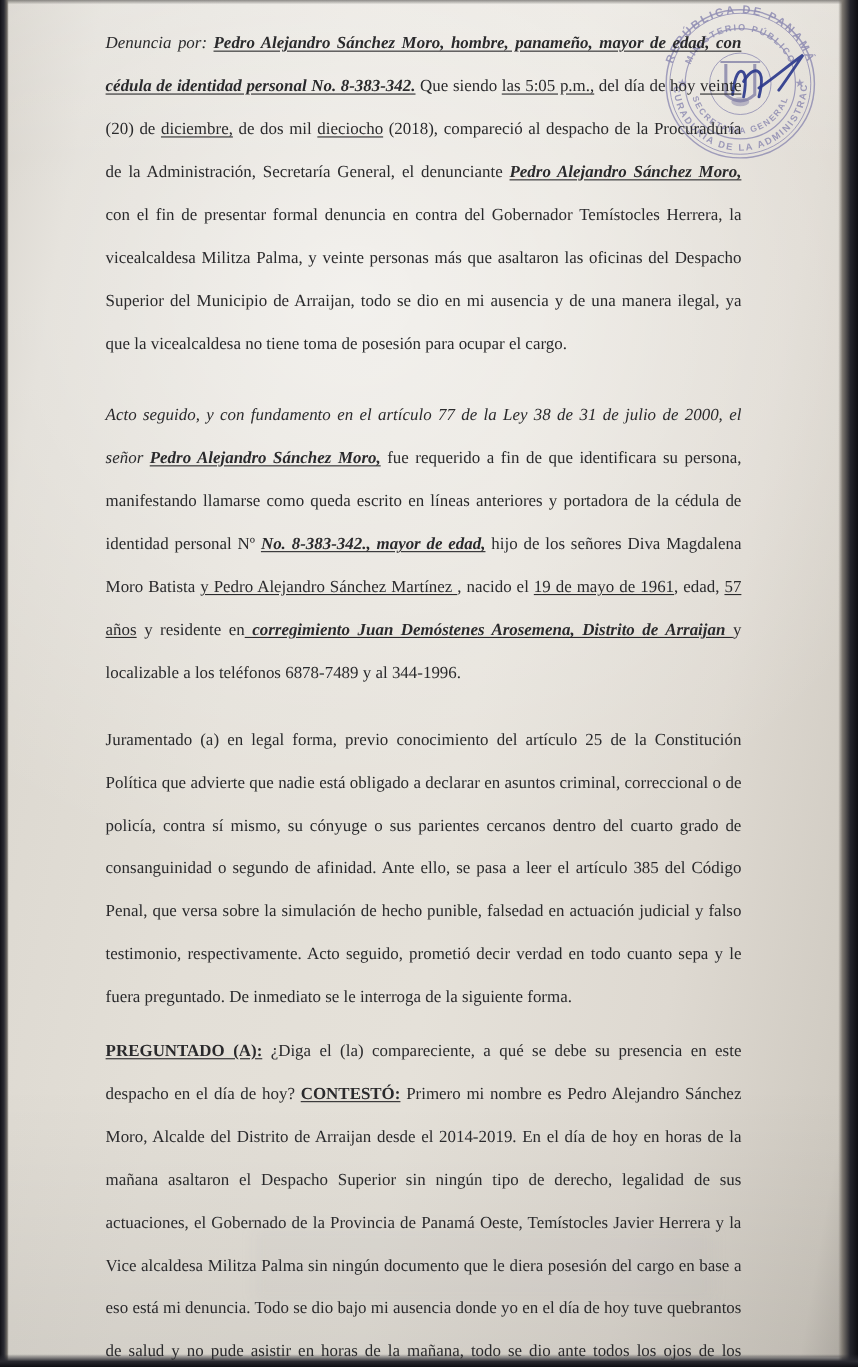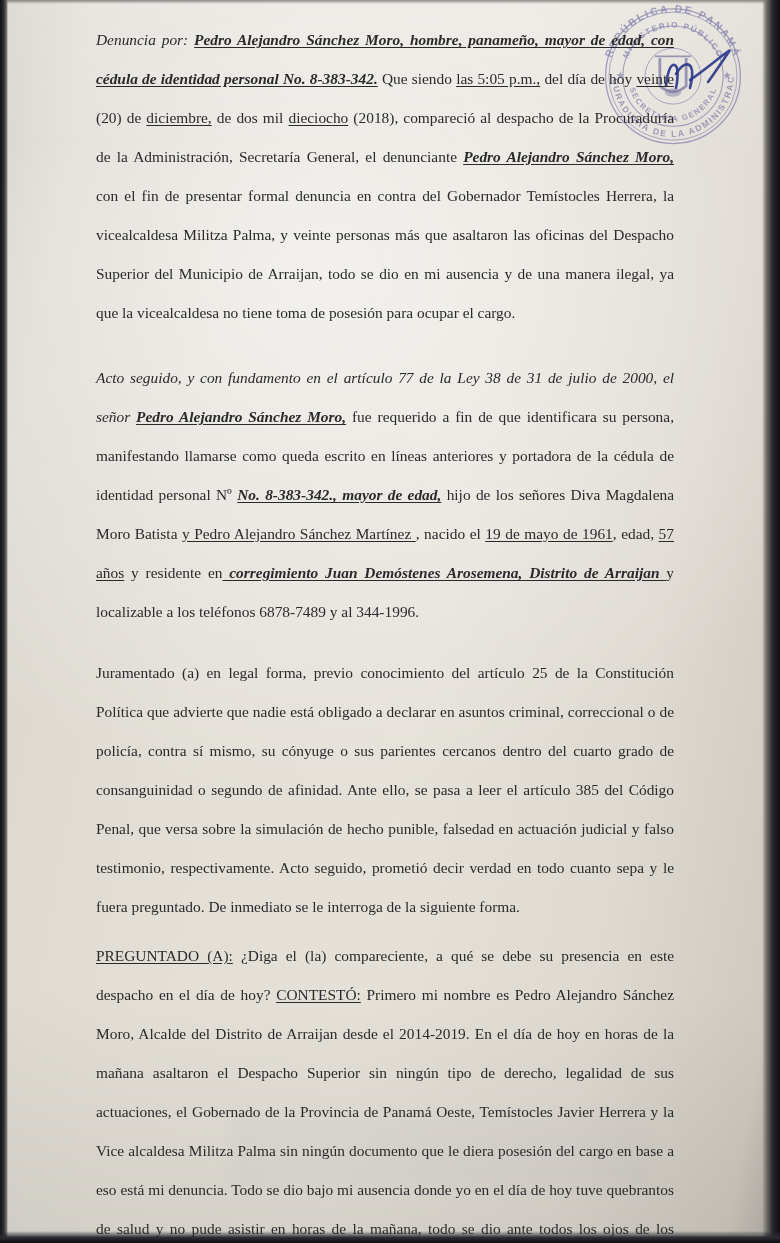--- a/index.html
+++ b/index.html
@@ -55,21 +55,21 @@
     text-justify: inter-word;
   }
   .para { margin: 0 0 0 0; }
   .gap-26 { height: 26px; }
   .gap-22 { height: 22px; }
   .gap-10 { height: 10px; }
 
   .it { font-style: italic; }
   .u  { text-decoration: underline; text-underline-offset: 2px; }
   .bi { font-style: italic; font-weight: bold; text-decoration: underline; text-underline-offset: 2px; }
-  .bu { font-weight: normal; text-decoration: underline; text-underline-offset: 2px; }
+  .bu { font-weight: bold; text-decoration: underline; text-underline-offset: 2px; }
 
   
   #para1 { }
 
   
   #seal {
     position: absolute;
     left: 590px;
     top: -6px;
     width: 166px;

